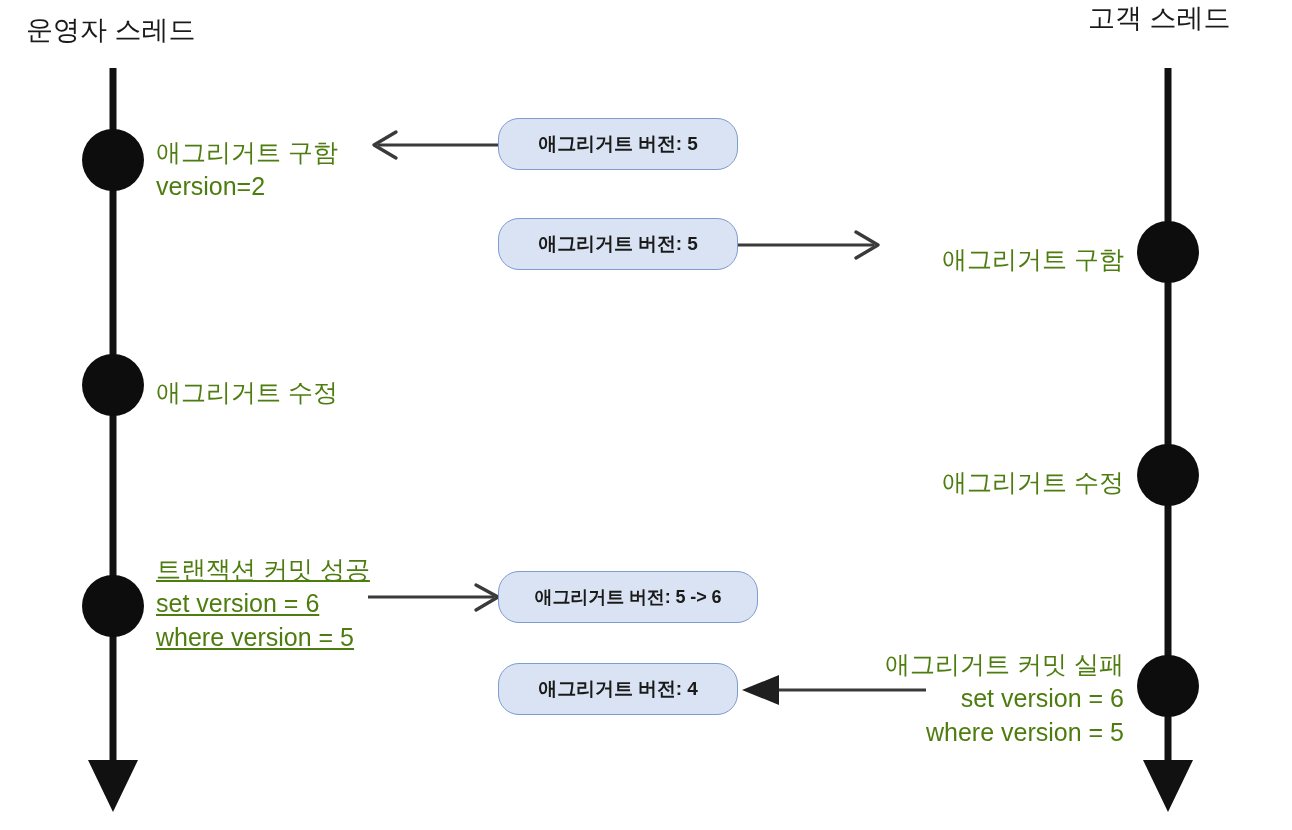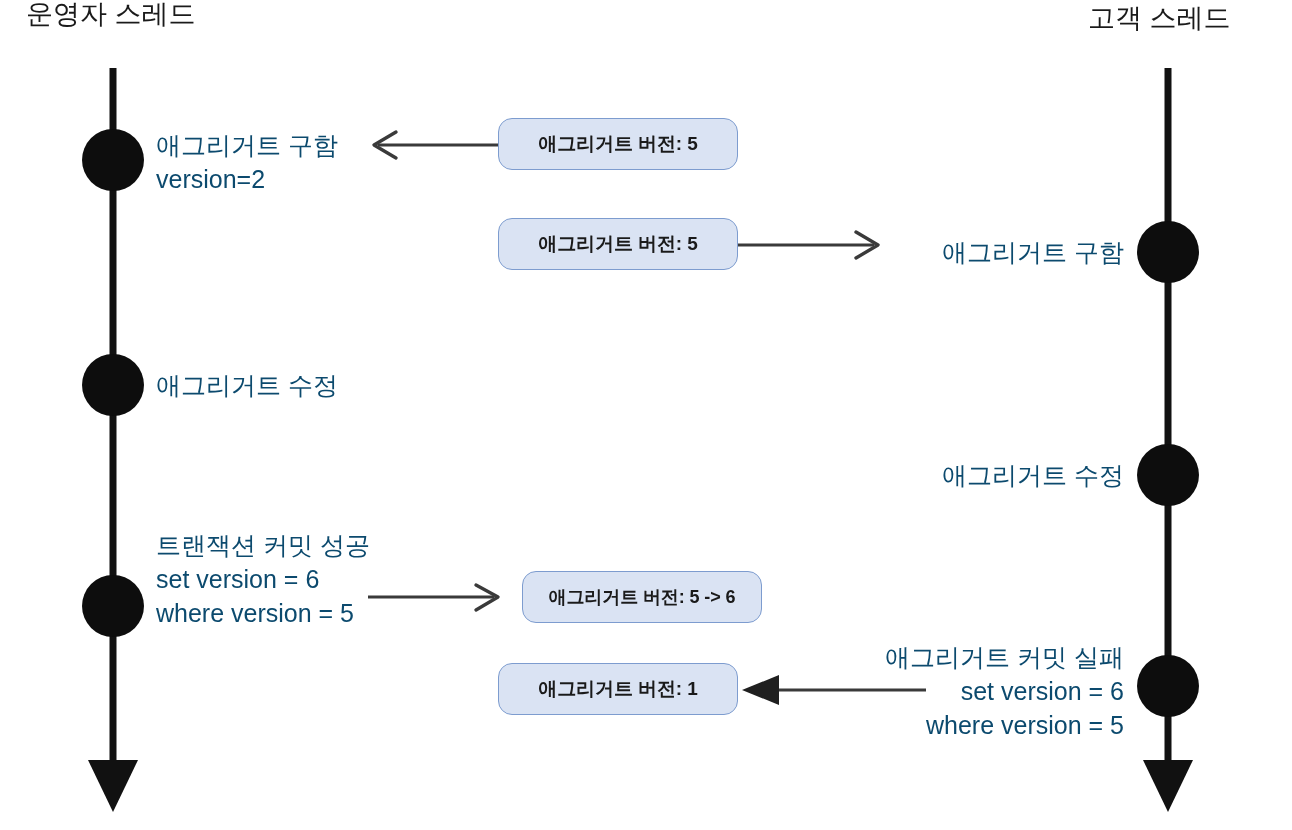--- a/index.html
+++ b/index.html
@@ -30,39 +30,40 @@
     pointer-events: none;
   }
   .lane-title {
     position: absolute;
     font-size: 27px;
     font-weight: 400;
     color: #1a1a1a;
     white-space: nowrap;
     line-height: 1.1;
   }
-  .lane-title-left { left: 26px; top: 0; }
+  .lane-title-left { left: 26px; top: 16px; }
   .lane-title-right { left: 1088px; top: 4px; }
 
   .node-label {
     position: absolute;
     font-size: 25px;
     line-height: 1.36;
-    color: #0c4a6e;
+    color: #4d7c0f;
     white-space: pre;
+    margin-top: 7px;
   }
   .node-label.align-left { text-align: left; }
   .node-label.align-right { text-align: right; }
 
   .msg-box {
     position: absolute;
     box-sizing: border-box;
     background: #dae3f3;
     border: 1.6px solid #7d9ccf;
-    border-radius: 14px;
+    border-radius: 21px;
     display: flex;
     align-items: center;
     justify-content: center;
     font-size: 19px;
     font-weight: 700;
     color: #1a1a1a;
     white-space: nowrap;
     letter-spacing: -0.1px;
   }
 </style>
@@ -110,29 +111,29 @@
     </g>
   </svg>
 
   <div class="lane-title lane-title-left">운영자 스레드</div>
   <div class="lane-title lane-title-right">고객 스레드</div>
 
   <div class="node-label align-left" style="left:156px; top:128px;"><span>애그리거트 구함</span><br><span>version=2</span></div>
 
   <div class="node-label align-left" style="left:156px; top:368px;"><span>애그리거트 수정</span></div>
 
-  <div class="node-label align-left" style="left:156px; top:528px;"><span>트랜잭션 커밋 성공</span><br><span>set version = 6</span><br><span>where version = 5</span></div>
+  <div class="node-label align-left" style="left:156px; top:545px;text-decoration:underline;"><span>트랜잭션 커밋 성공</span><br><span>set version = 6</span><br><span>where version = 5</span></div>
 
   <div class="node-label align-right" style="right:168px; top:235px;"><span>애그리거트 구함</span></div>
 
   <div class="node-label align-right" style="right:168px; top:458px;"><span>애그리거트 수정</span></div>
 
   <div class="node-label align-right" style="right:168px; top:640px;"><span>애그리거트 커밋 실패</span><br><span>set version = 6</span><br><span>where version = 5</span></div>
 
   <div class="msg-box" style="left:498px; top:118px; width:240px; height:52px;">애그리거트 버전: 5</div>
 
   <div class="msg-box" style="left:498px; top:218px; width:240px; height:52px;">애그리거트 버전: 5</div>
 
-  <div class="msg-box" style="left:498px; top:571px; width:240px; height:52px; font-size:18px;margin-left:24px;">애그리거트 버전: 5 -&gt; 6</div>
+  <div class="msg-box" style="left:498px; top:571px; width:260px; height:52px; font-size:18px;">애그리거트 버전: 5 -&gt; 6</div>
 
-  <div class="msg-box" style="left:498px; top:663px; width:240px; height:52px;">애그리거트 버전: 1</div>
+  <div class="msg-box" style="left:498px; top:663px; width:240px; height:52px;">애그리거트 버전: 4</div>
 
 </div>
 
 </body></html>

